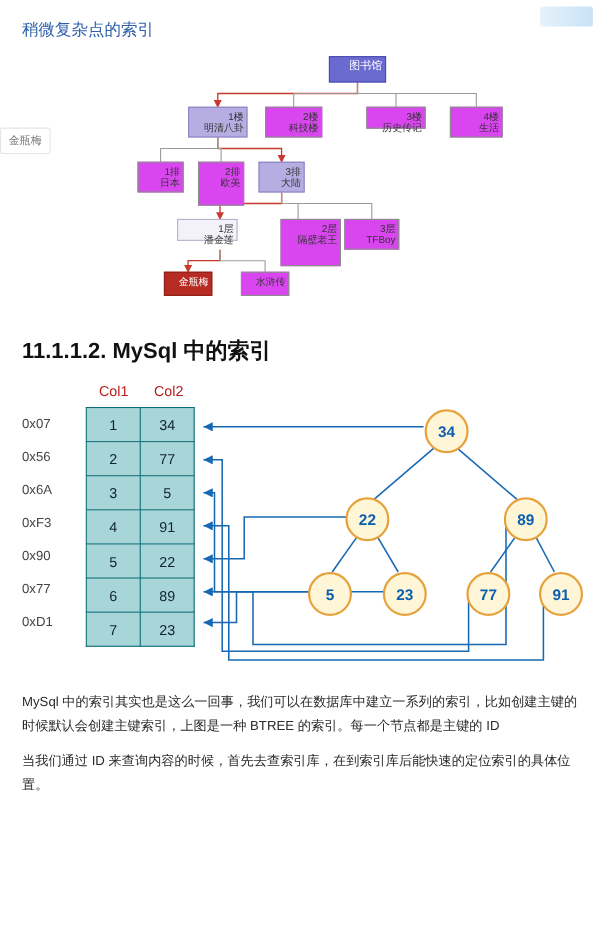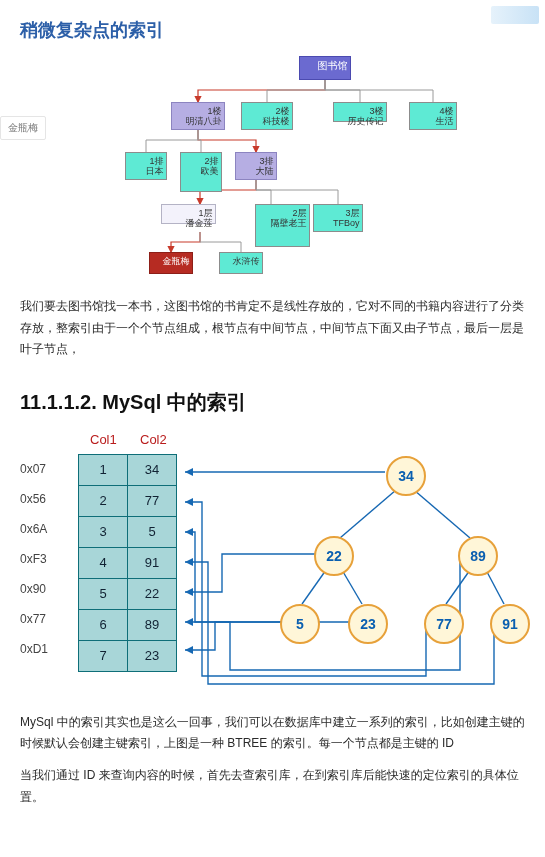--- a/index.html
+++ b/index.html
@@ -1,28 +1,28 @@
 <!DOCTYPE html>
 <html><head>
 <meta charset="utf-8">
 <style>
 html,body{margin:0;padding:0;background:#fff;font-family:"Microsoft YaHei","PingFang SC",Arial,sans-serif;color:#333}
 .page{width:545px;min-height:857px;box-sizing:border-box;padding:14px 20px 20px 20px;position:relative}
-.sec-title{color:#2c5fa8;font-size:18px;font-weight:700;margin:4px 0 10px 0}
+.sec-title{color:#2c5fa8;font-size:15px;font-weight:400;margin:4px 0 10px 0}
 .corner-deco{position:absolute;top:6px;right:6px;width:48px;height:18px;background:linear-gradient(90deg,#e6f2fb 0%,#c8e2f6 100%);border-radius:2px}
 .bookmark{position:absolute;left:0;top:116px;background:#fff;border:1px solid #e5e5e5;font-size:10px;color:#777;padding:4px 7px;border-radius:2px}
 
 .tree-wrap{position:relative;width:420px;height:230px;margin:0 auto 14px auto}
 .tree-wrap svg{position:absolute;left:0;top:0;width:100%;height:100%}
 .node{position:absolute;font-size:9px;line-height:1.15;text-align:right;box-sizing:border-box;padding:3px 2px;border:1px solid #8c8c8c}
 .node .t1{font-size:10px}
 .blue{background:#6b6ad0;color:#fff;border-color:#4b4ab0}
 .vio{background:#b6aee3;color:#333;border-color:#8c84c0}
 .pale{background:#f3f2fb;color:#333;border-color:#b4b3c5}
-.white{background:#5eead4;color:#333}
+.white{background:#d946ef;color:#333}
 .dred{background:#b62b22;color:#fff;border-color:#8d1f18}
 
 .para{font-size:12px;line-height:1.8;color:#2a2a2a;margin:10px 0}
 .h2{font-size:20px;font-weight:700;color:#111;margin:28px 0 16px 0}
 
 .bt-wrap{position:relative;width:505px;height:270px;margin:6px 0 10px 0}
 .bt-wrap svg.lines{position:absolute;left:0;top:0;width:100%;height:100%;pointer-events:none}
 .col-h{position:absolute;top:0;font-size:13px;color:#b91c1c}
 .addr{position:absolute;left:0;font-size:12px;color:#444}
 .tbl{position:absolute;left:58px;top:22px;border-collapse:collapse}
@@ -108,21 +108,20 @@
       </div>
     <div class="node white" style="left:250px;top:152px;width:50px;height:28px">
         <div>3层</div>
         <div>TFBoy</div>
       </div>
 
     <div class="node dred" style="left:86px;top:200px;width:44px;height:22px"><span>金瓶梅</span></div>
     <div class="node white" style="left:156px;top:200px;width:44px;height:22px"><span>水浒传</span></div>
   </div>
 
-  <p class="para">我们要去图书馆找一本书，这图书馆的书肯定不是线性存放的，它对不同的书籍内容进行了分类存放，整索引由于一个个节点组成，根节点有中间节点，中间节点下面又由子节点，最后一层是叶子节点，</p>
 
   <div class="h2">11.1.1.2.  MySql  中的索引</div>
 
   <div class="bt-wrap">
     <div class="col-h" style="left:70px">Col1</div>
     <div class="col-h" style="left:120px">Col2</div>
 
     <div class="addr" style="top:30px">0x07</div>
     <div class="addr" style="top:60px">0x56</div>
     <div class="addr" style="top:90px">0x6A</div>

